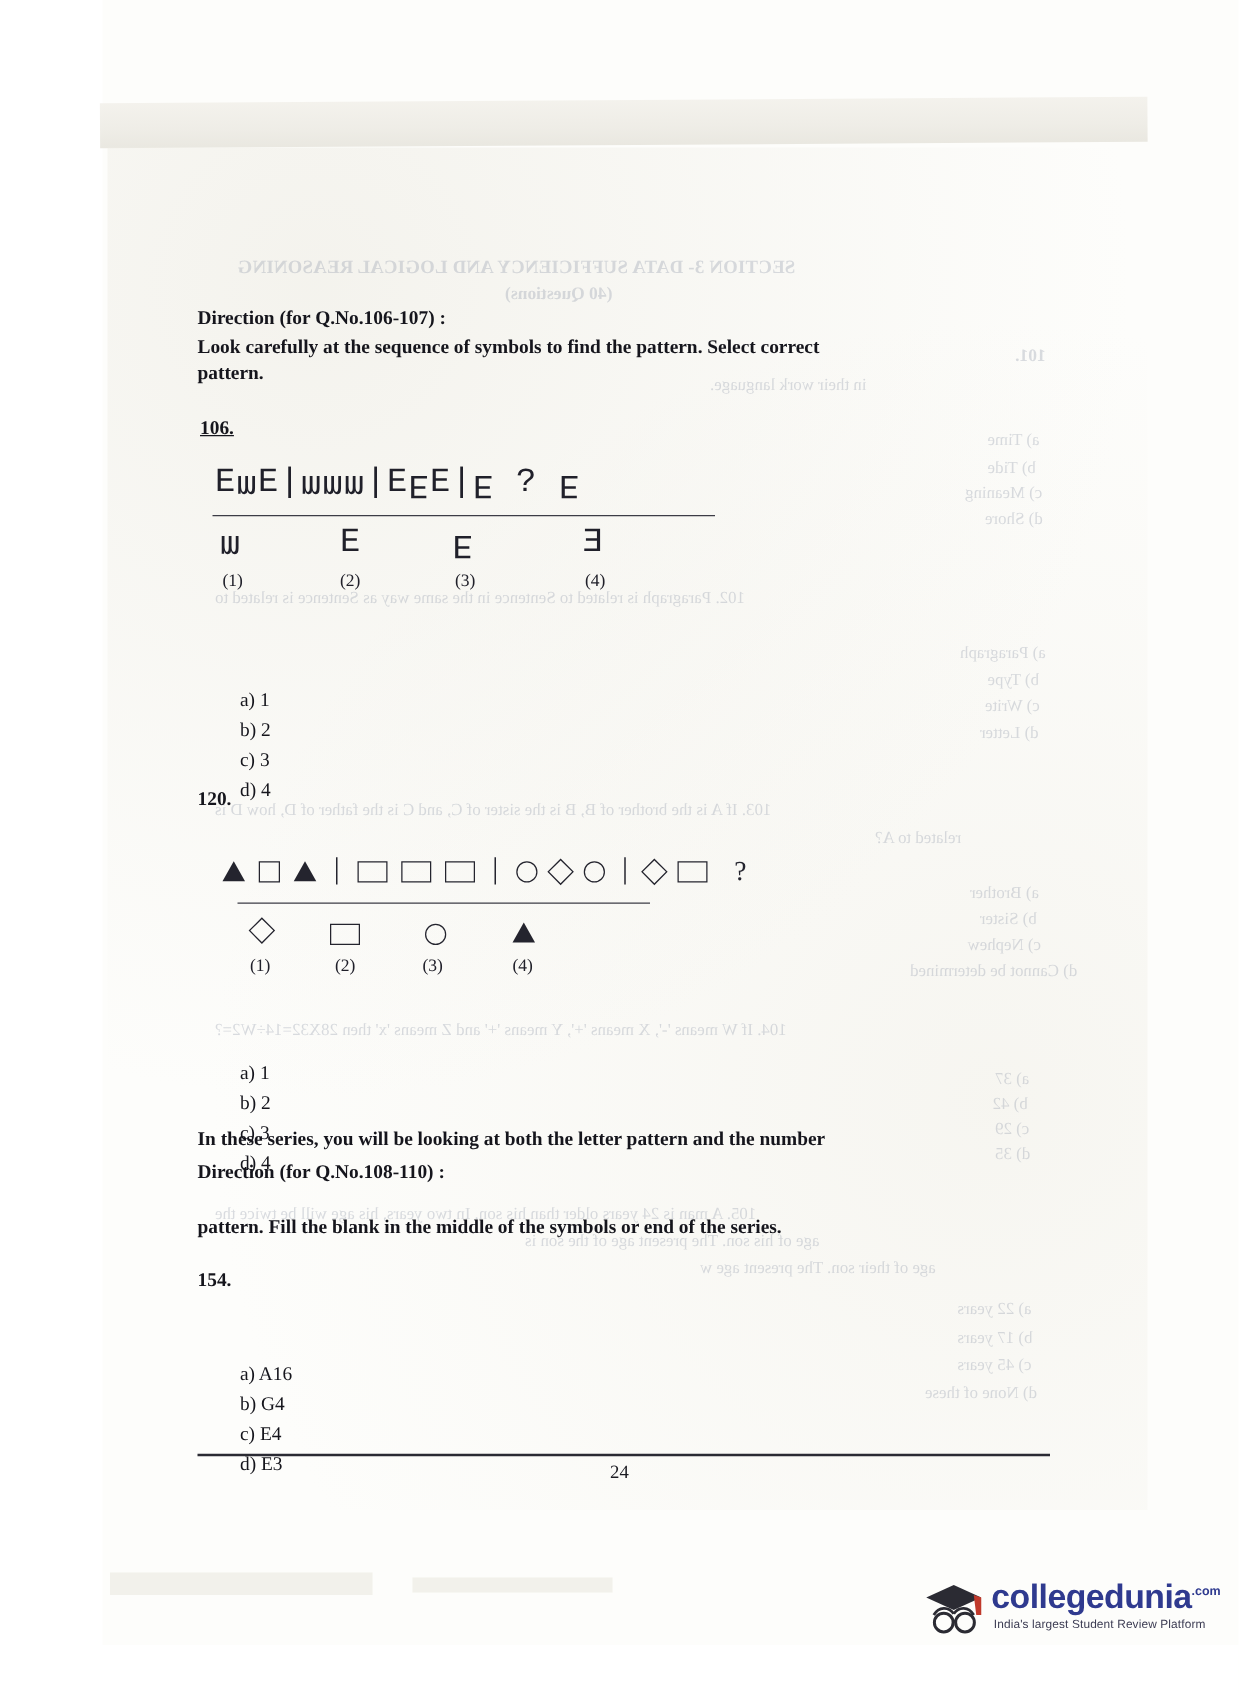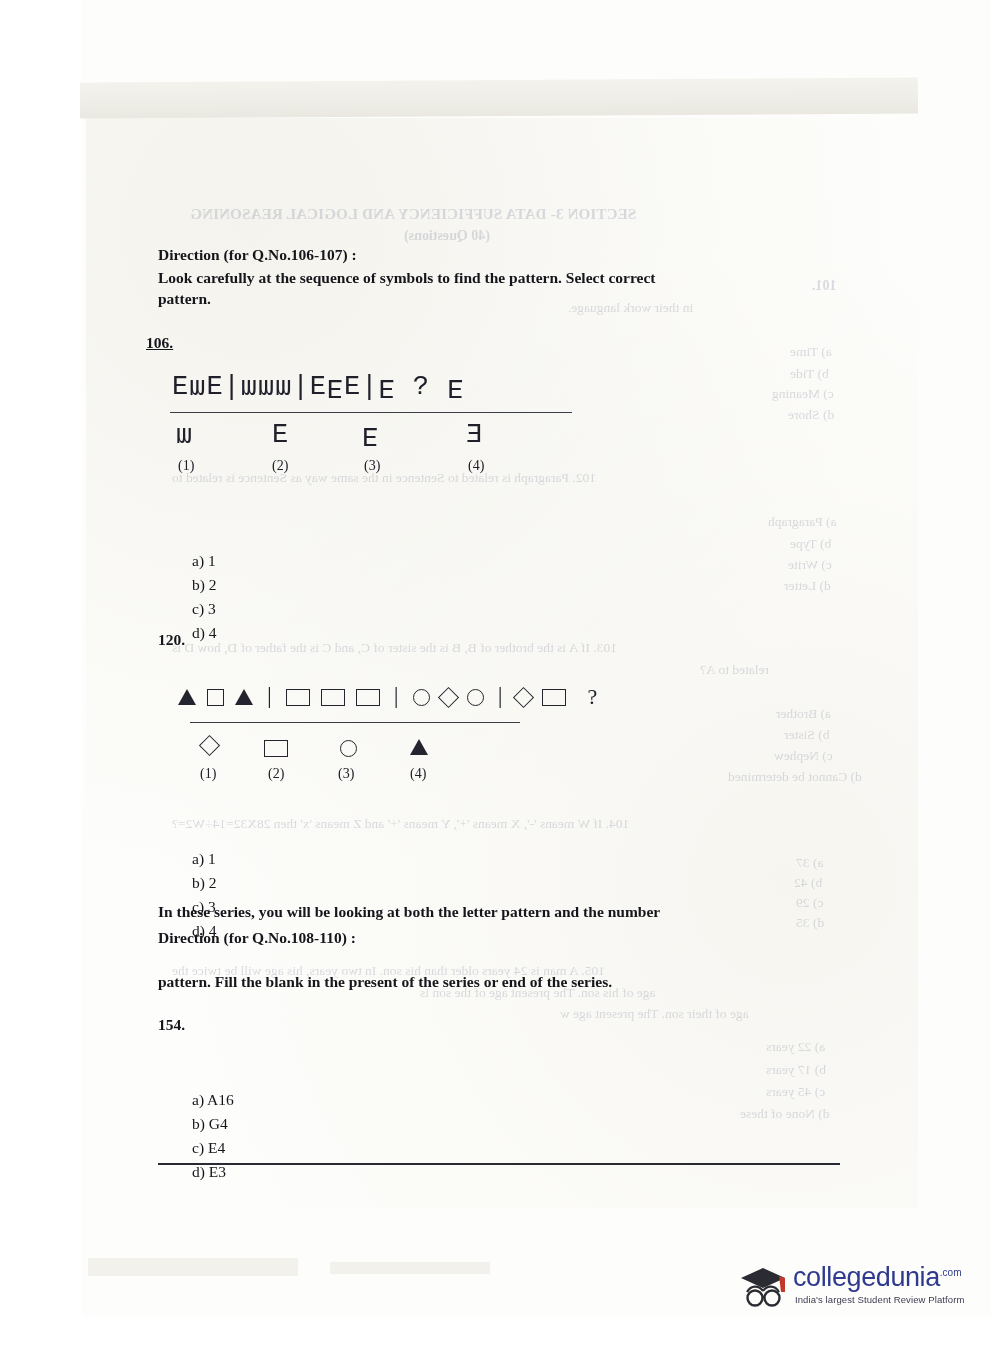--- a/index.html
+++ b/index.html
@@ -241,21 +241,21 @@
     top: 1258px;
     width: 230px;
     height: 72px;
   }
   .logo-text {
     position: absolute;
     left: 58px;
     top: 4px;
     font-family: "Liberation Sans", sans-serif;
     font-size: 27px;
-    font-weight: normal;
+    font-weight: bold;
     color: #2f3a8f;
     letter-spacing: -0.4px;
   }
   .logo-tld {
     font-size: 10px;
     vertical-align: super;
     color: #2f3a8f;
     letter-spacing: 0;
   }
   .logo-tag {
@@ -325,21 +325,21 @@
     <div class="bleed b-body" style="left: 766px; top: 1084px;">c) 45 years</div>
     <div class="bleed b-body" style="left: 740px; top: 1106px;">d) None of these</div>
   </div>
 
 <div class="content">
 
   <div class="blk dir-title" style="left:158px; top:246px;">Direction (for Q.No.106-107) :</div>
   <div class="blk dir-body" style="left:158px; top:268px;">Look carefully at the sequence of symbols to find the pattern. Select correct</div>
   <div class="blk dir-body" style="left:158px; top:289px;">pattern.</div>
 
-  <div class="blk qnum" style="left:146px; top:334px;text-decoration:underline;">106.</div>
+  <div class="blk qnum" style="left:160px; top:334px;text-decoration:underline;">106.</div>
 
   <div class="blk seq-row" style="left:172px; top:372px;">
     <span>E</span><span class="glyph-flip-v">m</span><span>E</span><span>|</span><span class="glyph-flip-v">m</span><span class="glyph-flip-v">m</span><span class="glyph-flip-v">m</span><span>|</span><span>E</span><span class="glyph-flip-v">E</span><span>E</span><span>|</span><span class="glyph-flip-v">E</span>&nbsp;<span>?</span>&nbsp;<span class="glyph-flip-v">E</span>
   </div>
 
   <div class="seq-rule" style="left:170px; top:412px; width:402px;"></div>
 
   <div class="blk choice-row" style="left:176px; top:420px;"><span class="glyph-flip-v">m</span></div>
   <div class="blk choice-row" style="left:272px; top:420px;">E</div>
   <div class="blk choice-row" style="left:362px; top:420px;"><span class="glyph-flip-v">E</span></div>
@@ -397,30 +397,31 @@
   <div class="blk choice-lbl" style="left:338px; top:766px;">(3)</div>
   <div class="blk choice-lbl" style="left:410px; top:766px;">(4)</div>
 
   <div class="blk opt" style="left:192px; top:819px;">a) 1</div>
   <div class="blk opt" style="left:192px; top:843px;">b) 2</div>
   <div class="blk opt" style="left:192px; top:867px;">c) 3</div>
   <div class="blk opt" style="left:192px; top:891px;">d) 4</div>
 
   <div class="blk dir-title" style="left:158px; top:929px;">Direction (for Q.No.108-110) :</div>
   <div class="blk dir-body" style="left:158px; top:902px; width:688px;">In these series, you will be looking at both the letter pattern and the number</div>
-  <div class="blk dir-body" style="left:158px; top:972px; width:688px;">pattern. Fill the blank in the present of the series or end of the series.</div>
+  <div class="blk dir-body" style="left:158px; top:972px; width:688px;">pattern. Fill the blank in the middle of the symbols or end of the series.</div>
 
   <div class="blk qnum" style="left:158px; top:1016px;">154.</div>
 
   <div class="blk opt" style="left:192px; top:1060px;">a) A16</div>
   <div class="blk opt" style="left:192px; top:1084px;">b) G4</div>
   <div class="blk opt" style="left:192px; top:1108px;">c) E4</div>
   <div class="blk opt" style="left:192px; top:1132px;">d) E3</div>
 
   <div class="footer-rule"></div>
+  <div class="page-no">24</div>
 
   <div class="logo-wrap">
     <svg class="logo-mark" viewBox="0 0 56 56">
       <path d="M6 20 L28 10 L50 20 L28 30 Z" fill="#2b2b33"></path>
       <path d="M44 18 L50 20 L50 34 L46 34 Z" fill="#c0392b"></path>
       <circle cx="20" cy="40" r="7.5" fill="none" stroke="#2b2b33" stroke-width="2.4"></circle>
       <circle cx="37" cy="40" r="7.5" fill="none" stroke="#2b2b33" stroke-width="2.4"></circle>
       <path d="M27.5 39 L29.5 39" stroke="#2b2b33" stroke-width="2.4"></path>
       <path d="M12 34 C16 27, 24 27, 28 33" fill="none" stroke="#2b2b33" stroke-width="2.2"></path>
       <path d="M28 33 C32 27, 40 27, 44 34" fill="none" stroke="#2b2b33" stroke-width="2.2"></path>

